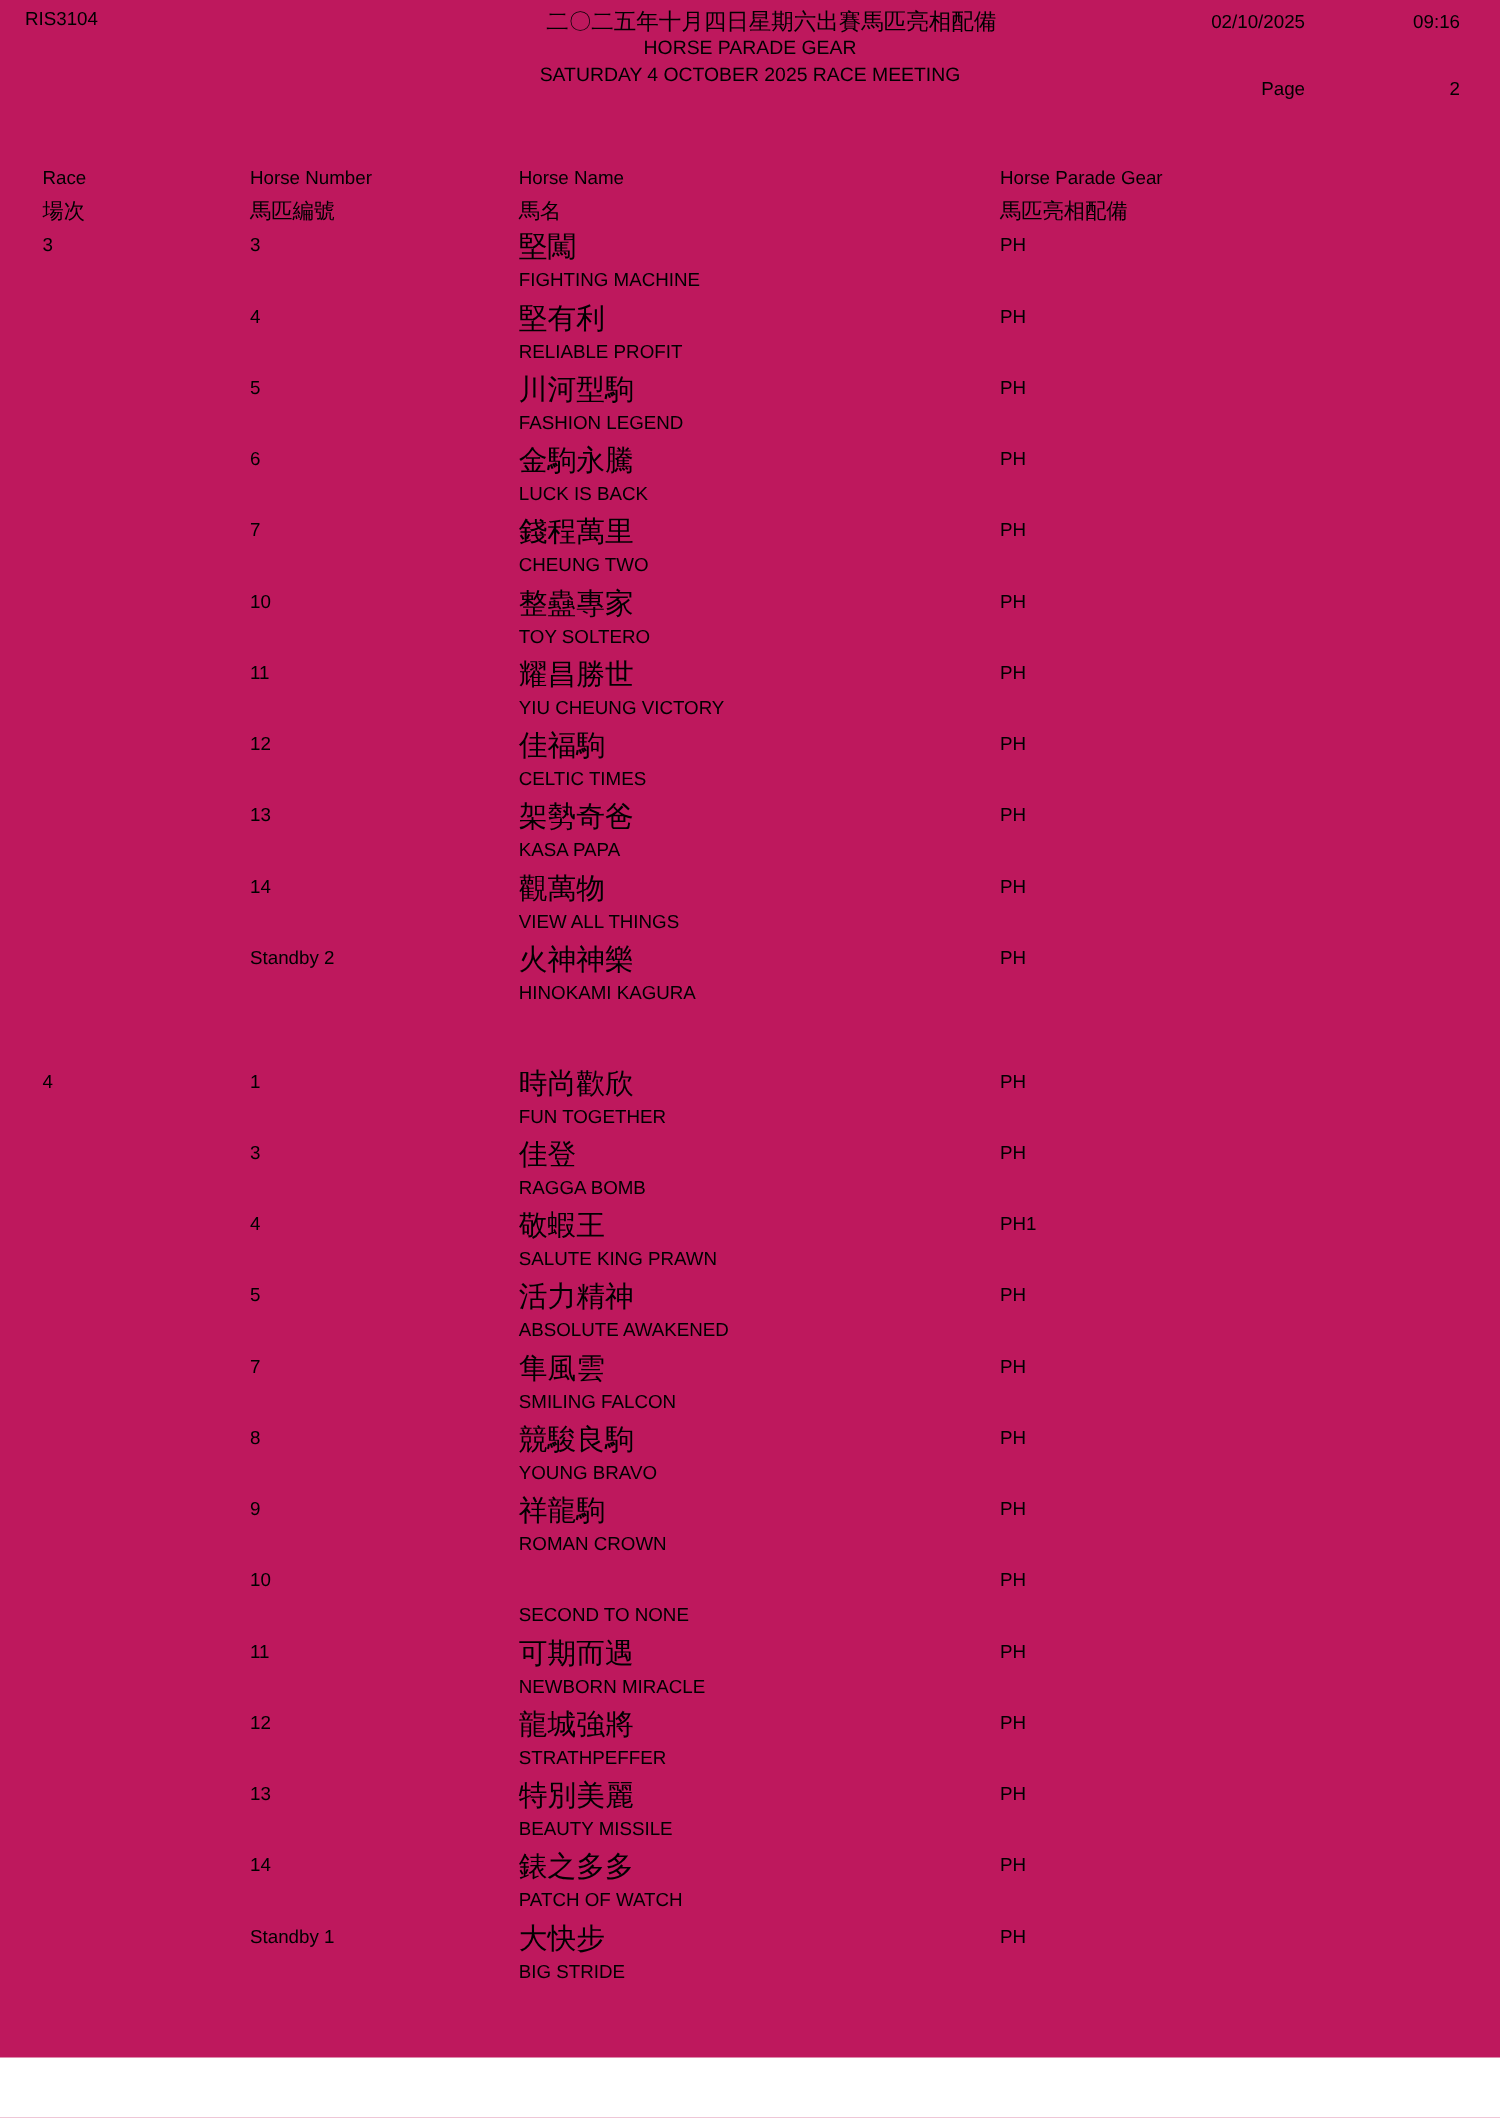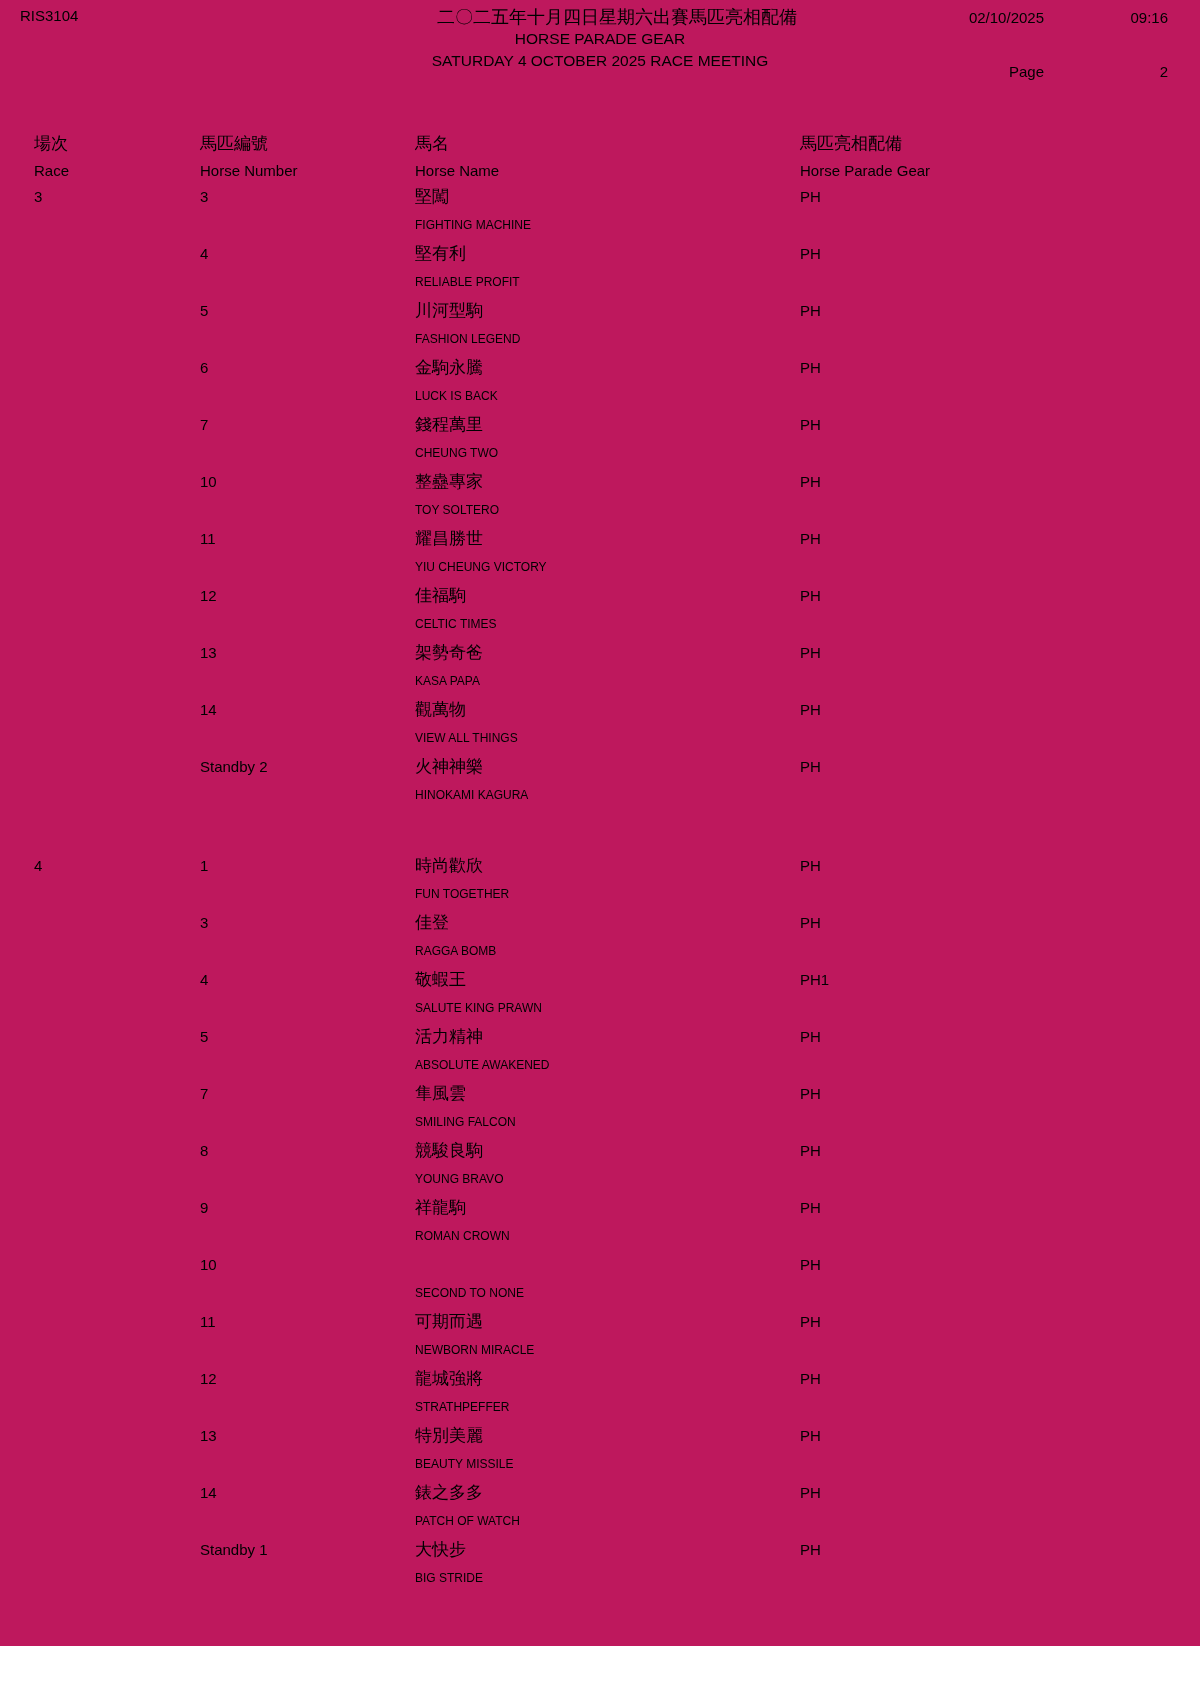--- a/index.html
+++ b/index.html
@@ -35,23 +35,23 @@
 
   .entry {
     display: grid;
     grid-template-columns: 166px 215px 385px 1fr;
     grid-template-rows: 28px 28px;
     margin-bottom: 1px;
   }
   .cell { white-space: nowrap; }
   .race-no  { grid-column: 1; grid-row: 1; font-size: 15px; line-height: 28px; }
   .horse-no { grid-column: 2; grid-row: 1; font-size: 15px; line-height: 28px; }
-  .name-zh  { grid-column: 3; grid-row: 1; font-size: 17px; line-height: 28px; }
+  .name-zh  { grid-column: 3; grid-row: 1; font-size: 23px; line-height: 28px; }
   .gear     { grid-column: 4; grid-row: 1; font-size: 15px; line-height: 28px; }
-  .name-en  { grid-column: 3; grid-row: 2; font-size: 12px; line-height: 28px; }
+  .name-en  { grid-column: 3; grid-row: 2; font-size: 15px; line-height: 28px; }
 </style>
 </head>
 <body>
 
 <div class="page">
 
   <div class="hdr">
     <div class="hdr-left">RIS3104</div>
 
     <div class="hdr-center">
@@ -63,34 +63,34 @@
     <div class="hdr-right">
       <div>02/10/2025</div>
       <div>09:16</div>
       <div>Page</div>
       <div>2</div>
     </div>
   </div>
 
   <div class="table">
 
+    <div class="grid colhdr-en">
+      <div class="cell">Race</div>
+      <div class="cell">Horse Number</div>
+      <div class="cell">Horse Name</div>
+      <div class="cell">Horse Parade Gear</div>
+    </div>
+
     <div class="grid colhdr-zh">
       <div class="cell">場次</div>
       <div class="cell">馬匹編號</div>
       <div class="cell">馬名</div>
       <div class="cell">馬匹亮相配備</div>
     </div>
 
-    <div class="grid colhdr-en">
-      <div class="cell">Race</div>
-      <div class="cell">Horse Number</div>
-      <div class="cell">Horse Name</div>
-      <div class="cell">Horse Parade Gear</div>
-    </div>
-
     <div>
         <div class="race-section">
           <div class="entry">
             <div class="cell race-no">3</div>
             <div class="cell horse-no">3</div>
             <div class="cell name-zh">堅闖</div>
             <div class="cell gear">PH</div>
             <div class="cell name-en">FIGHTING MACHINE</div>
           </div>
           <div class="entry">

